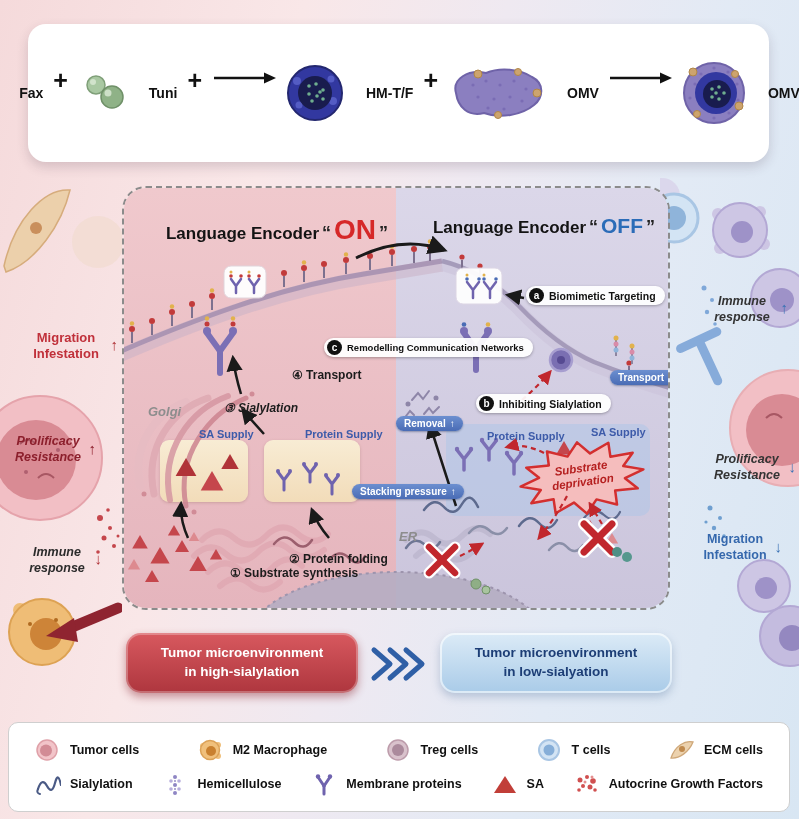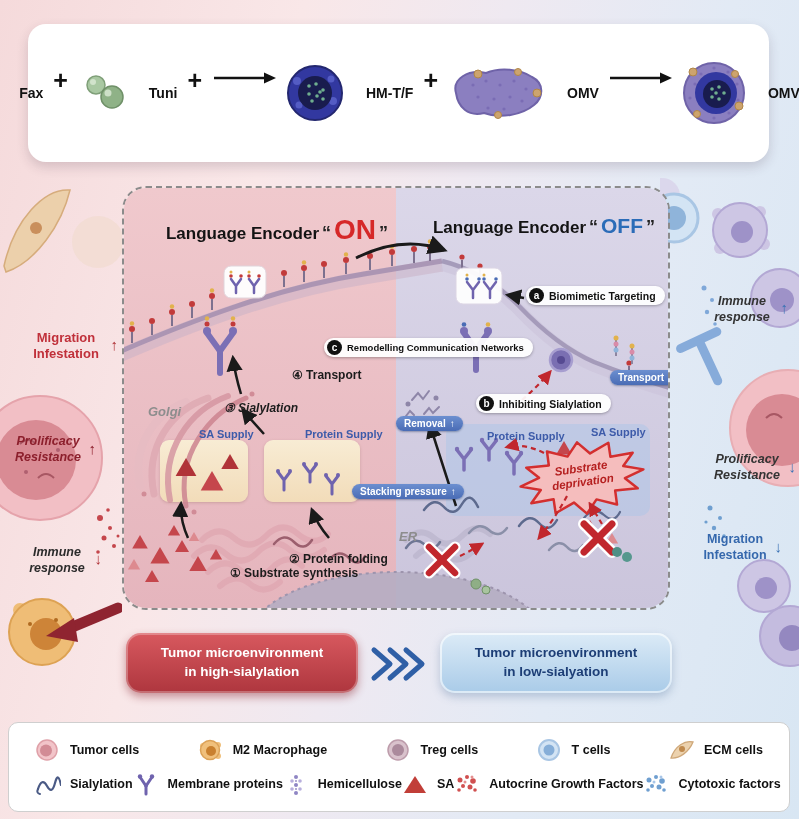--- a/index.html
+++ b/index.html
@@ -765,45 +765,45 @@
     <div class="legend-row">
       <div class="legend-item">
         <svg width="26" height="24" viewBox="0 0 26 24">
             <path d="M3,17 q4,-12 9,-3 t8,-3 t6,2" stroke="#4a5a85" stroke-width="2.2" fill="none" stroke-linecap="round"></path>
             <path d="M3,17 q-2,4 2,5" stroke="#4a5a85" stroke-width="2" fill="none" stroke-linecap="round"></path>
           </svg>
         <span class="legend-label">Sialylation</span>
       </div>
       <div class="legend-item">
         <svg width="26" height="24" viewBox="0 0 26 24">
-            <g stroke="#6f63ae" stroke-width="3" stroke-linecap="round" fill="none">
-              <path d="M13,22 v-8"></path>
-              <path d="M13,14 L7,5"></path>
-              <path d="M13,14 L19,5"></path>
-            </g>
-            <circle cx="7" cy="4.5" r="2.2" fill="#6f63ae"></circle>
-            <circle cx="19" cy="4.5" r="2.2" fill="#6f63ae"></circle>
-          </svg>
-        <span class="legend-label">Membrane proteins</span>
-      </div>
-      <div class="legend-item">
-        <svg width="26" height="24" viewBox="0 0 26 24">
             <line x1="13" y1="4" x2="13" y2="21" stroke="#9a90c6" stroke-width="1.5" stroke-dasharray="2 2"></line>
             <circle cx="13" cy="5" r="2" fill="#8f86c4"></circle>
             <circle cx="9" cy="9" r="1.8" fill="#b7aedd"></circle>
             <circle cx="17" cy="9" r="1.8" fill="#b7aedd"></circle>
             <circle cx="13" cy="13" r="2" fill="#8f86c4"></circle>
             <circle cx="9" cy="17" r="1.8" fill="#b7aedd"></circle>
             <circle cx="17" cy="17" r="1.8" fill="#b7aedd"></circle>
             <circle cx="13" cy="21" r="2" fill="#8f86c4"></circle>
           </svg>
         <span class="legend-label">Hemicellulose</span>
       </div>
       <div class="legend-item">
         <svg width="26" height="24" viewBox="0 0 26 24">
+            <g stroke="#6f63ae" stroke-width="3" stroke-linecap="round" fill="none">
+              <path d="M13,22 v-8"></path>
+              <path d="M13,14 L7,5"></path>
+              <path d="M13,14 L19,5"></path>
+            </g>
+            <circle cx="7" cy="4.5" r="2.2" fill="#6f63ae"></circle>
+            <circle cx="19" cy="4.5" r="2.2" fill="#6f63ae"></circle>
+          </svg>
+        <span class="legend-label">Membrane proteins</span>
+      </div>
+      <div class="legend-item">
+        <svg width="26" height="24" viewBox="0 0 26 24">
             <polygon points="13,4 24,21 2,21" fill="#c13e38"></polygon>
           </svg>
         <span class="legend-label">SA</span>
       </div>
       <div class="legend-item">
         <svg width="26" height="24" viewBox="0 0 26 24">
             <g fill="#d05050">
               <circle cx="6" cy="8" r="2.5"></circle>
               <circle cx="13" cy="5" r="2"></circle>
               <circle cx="19" cy="9" r="2.8"></circle>
@@ -812,34 +812,16 @@
               <circle cx="21" cy="18" r="1.8"></circle>
               <circle cx="5" cy="18" r="1.8"></circle>
             </g>
             <g fill="#e49090">
               <circle cx="11" cy="10" r="1.5"></circle>
               <circle cx="18" cy="5" r="1.5"></circle>
             </g>
           </svg>
         <span class="legend-label">Autocrine Growth Factors</span>
       </div>
-      <div class="legend-item">
-        <svg width="26" height="24" viewBox="0 0 26 24">
-            <g fill="#6f9fd0">
-              <circle cx="6" cy="8" r="2.5"></circle>
-              <circle cx="13" cy="5" r="2"></circle>
-              <circle cx="19" cy="9" r="2.8"></circle>
-              <circle cx="9" cy="14" r="2"></circle>
-              <circle cx="16" cy="15" r="2.5"></circle>
-              <circle cx="21" cy="18" r="1.8"></circle>
-              <circle cx="5" cy="18" r="1.8"></circle>
-            </g>
-            <g fill="#a8c6e8">
-              <circle cx="11" cy="10" r="1.5"></circle>
-              <circle cx="18" cy="5" r="1.5"></circle>
-            </g>
-          </svg>
-        <span class="legend-label">Cytotoxic factors</span>
-      </div>
     </div>
   </div>
 
 </div>
 
 </body></html>

